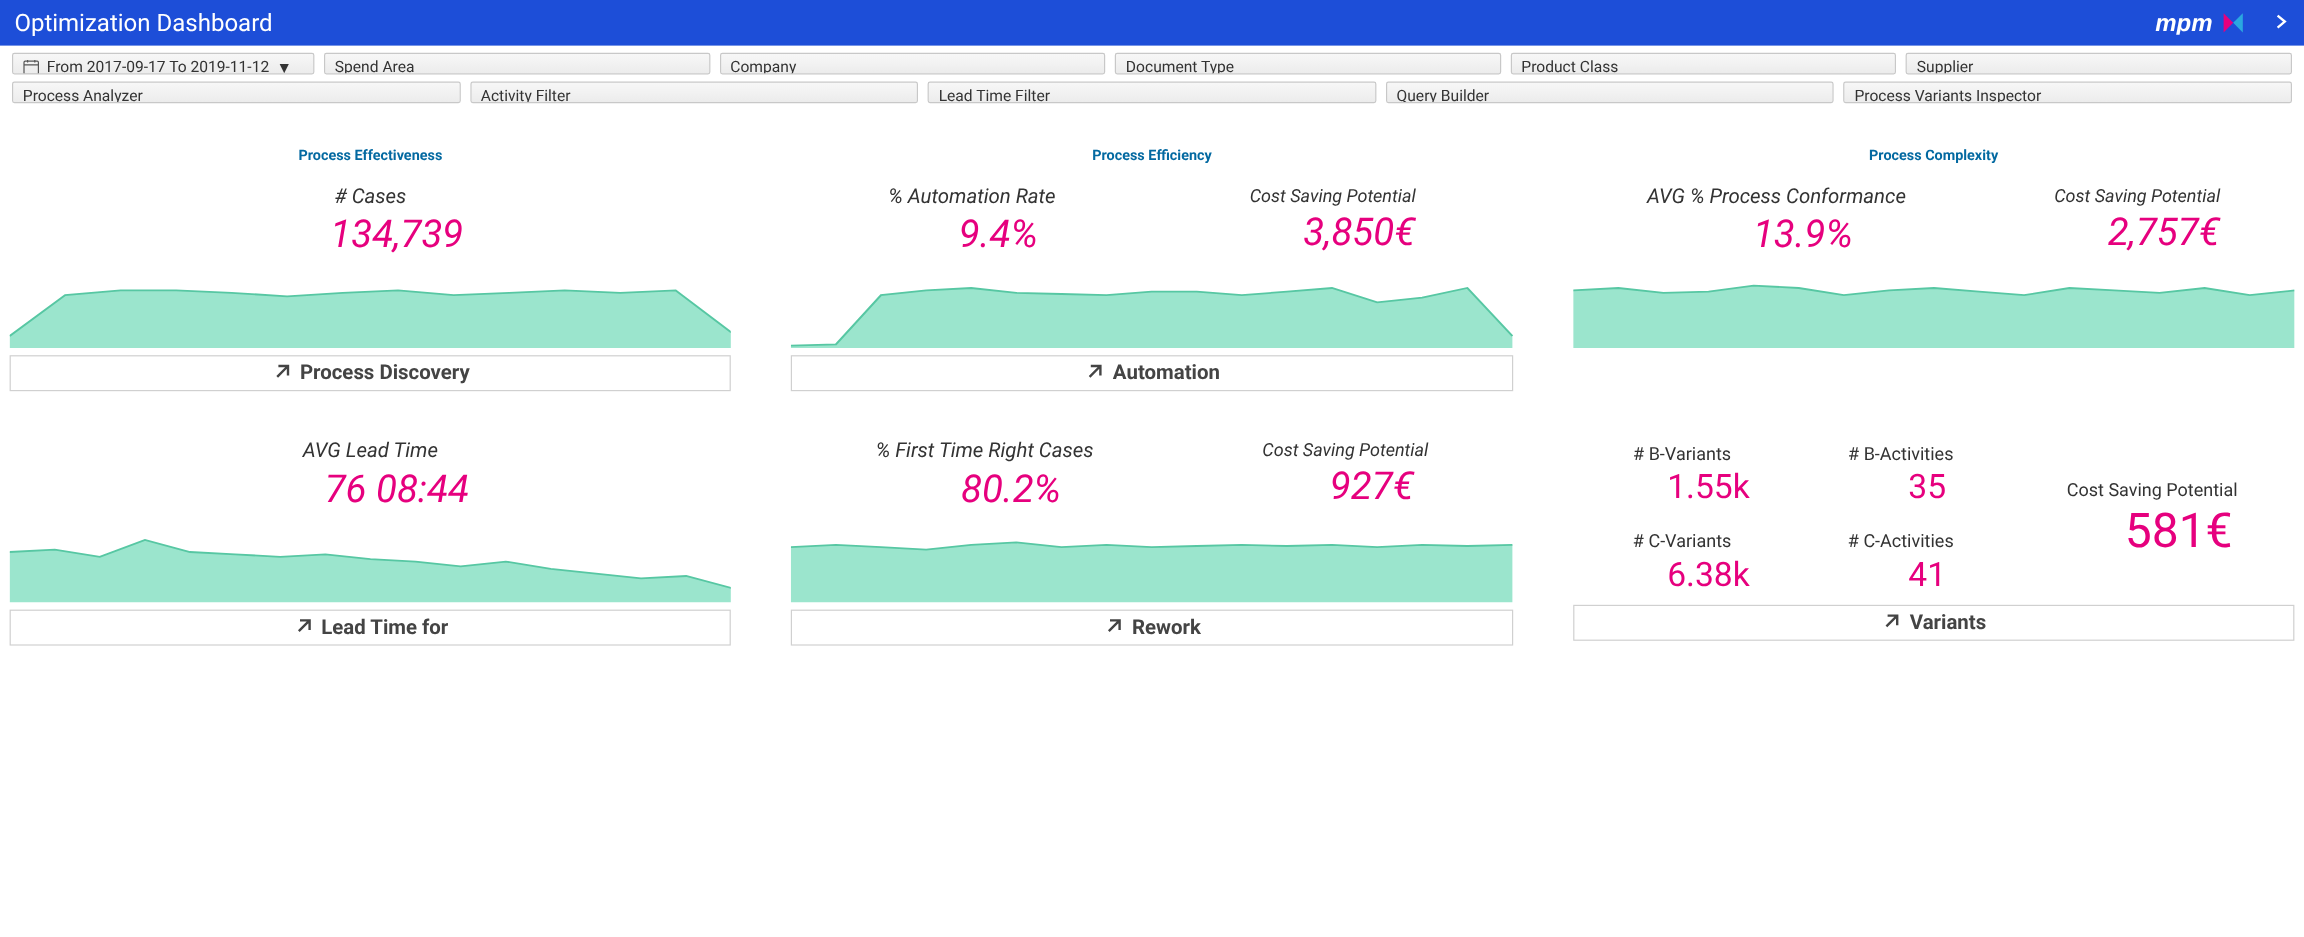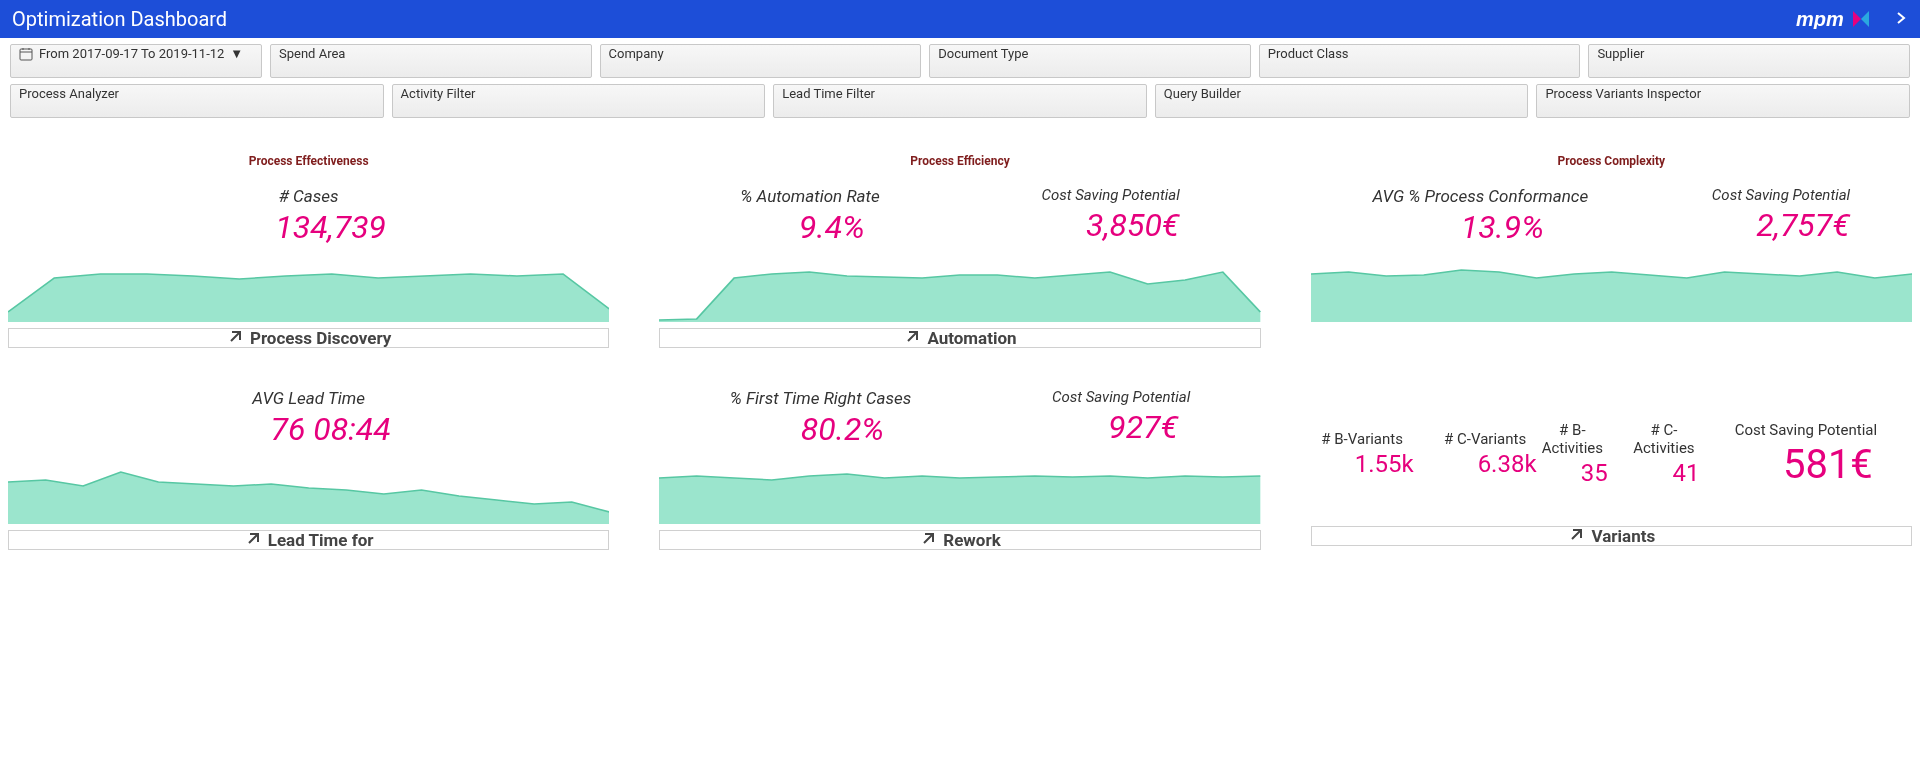--- a/index.html
+++ b/index.html
@@ -11,64 +11,64 @@
   .logo svg { display: block; }
   .chev { color: #fff; margin-left: 14px; }
   
   .filters { padding: 6px 10px 0 10px; }
   .filter-row { display: flex; gap: 8px; margin-bottom: 6px; }
   .filter-box {
     flex: 1;
     background: linear-gradient(#f7f7f7, #ececec);
     border: 1px solid #c8c8c8;
     border-radius: 2px;
-    height: 28px;
+    height: 18px;
     display: flex;
-    align-items: flex-end;
-    padding: 16px 8px;
+    align-items: flex-start;
+    padding: 4px 8px;
     font-size: 13px;
     color: #333;
     overflow: hidden;
     white-space: nowrap;
   }
   .filter-date { flex: 0 0 252px; }
   .filter-box .cal { margin-right: 6px; display: inline-flex; }
   .filter-box .caret { margin-left: 6px; }
   
   .dash { padding: 30px 8px 8px 8px; display: grid; grid-template-columns: repeat(3, 1fr); gap: 40px 50px; }
   .panel { display: flex; flex-direction: column; }
-  .section-title { text-align: center; font-size: 12px; font-weight: 700; color: #7f1d1d; margin-bottom: 18px; }
+  .section-title { text-align: center; font-size: 12px; font-weight: 700; color: #0369a1; margin-bottom: 18px; }
   .kpi-row { display: flex; justify-content: space-around; align-items: flex-start; min-height: 66px; font-style: italic; }
   .kpi { display: flex; flex-direction: column; align-items: center; }
   .kpi-label { font-size: 17px; color: #333; margin-bottom: 2px; text-align:center; }
   .kpi-label.small { font-size: 15px; }
   .kpi-value { font-size: 32px; color: #e6007e; font-weight: 400; margin-left: 44px; }
-  .kpi-value.med { font-size: 24px; }
+  .kpi-value.med { font-size: 28px; }
   .kpi-value.big { font-size: 40px; }
   .chart-wrap { height: 66px; margin-top: 4px; }
   .chart-wrap svg { width: 100%; height: 100%; display: block; }
   .area { fill: #9be5cd; }
   .line { stroke: #57c7a3; stroke-width: 1.5; fill: none; }
   .link-btn {
     margin-top: 6px;
     border: 1px solid #d0d0d0;
     background: #ffffff;
-    height: 20px;
+    height: 30px;
     display: flex;
     align-items: center;
     justify-content: center;
     gap: 8px;
     font-size: 17px;
     font-weight: 700;
     color: #444;
     cursor: pointer;
   }
   .link-btn svg { flex-shrink: 0; }
   .variants-grid { display: grid; grid-template-columns: 1fr 1fr 1.3fr; align-items: center; min-height: 132px; }
-  .variants-col { display:flex; flex-direction:row; gap:20px; align-items:center; }
+  .variants-col { display:flex; flex-direction:column; gap:20px; align-items:center; }
 </style>
 </head>
 <body>
 
 <div class="header">
   <div class="header-title">Optimization Dashboard</div>
   <div class="logo">
     <svg width="84" height="20" viewBox="0 0 84 20">
       <text x="0" y="17" font-family="Arial" font-size="20" font-weight="900" fill="#ffffff" font-style="italic">mpm</text>
       <path d="M57 2 L65 10 L57 18 Z" fill="#e6007e"></path>

